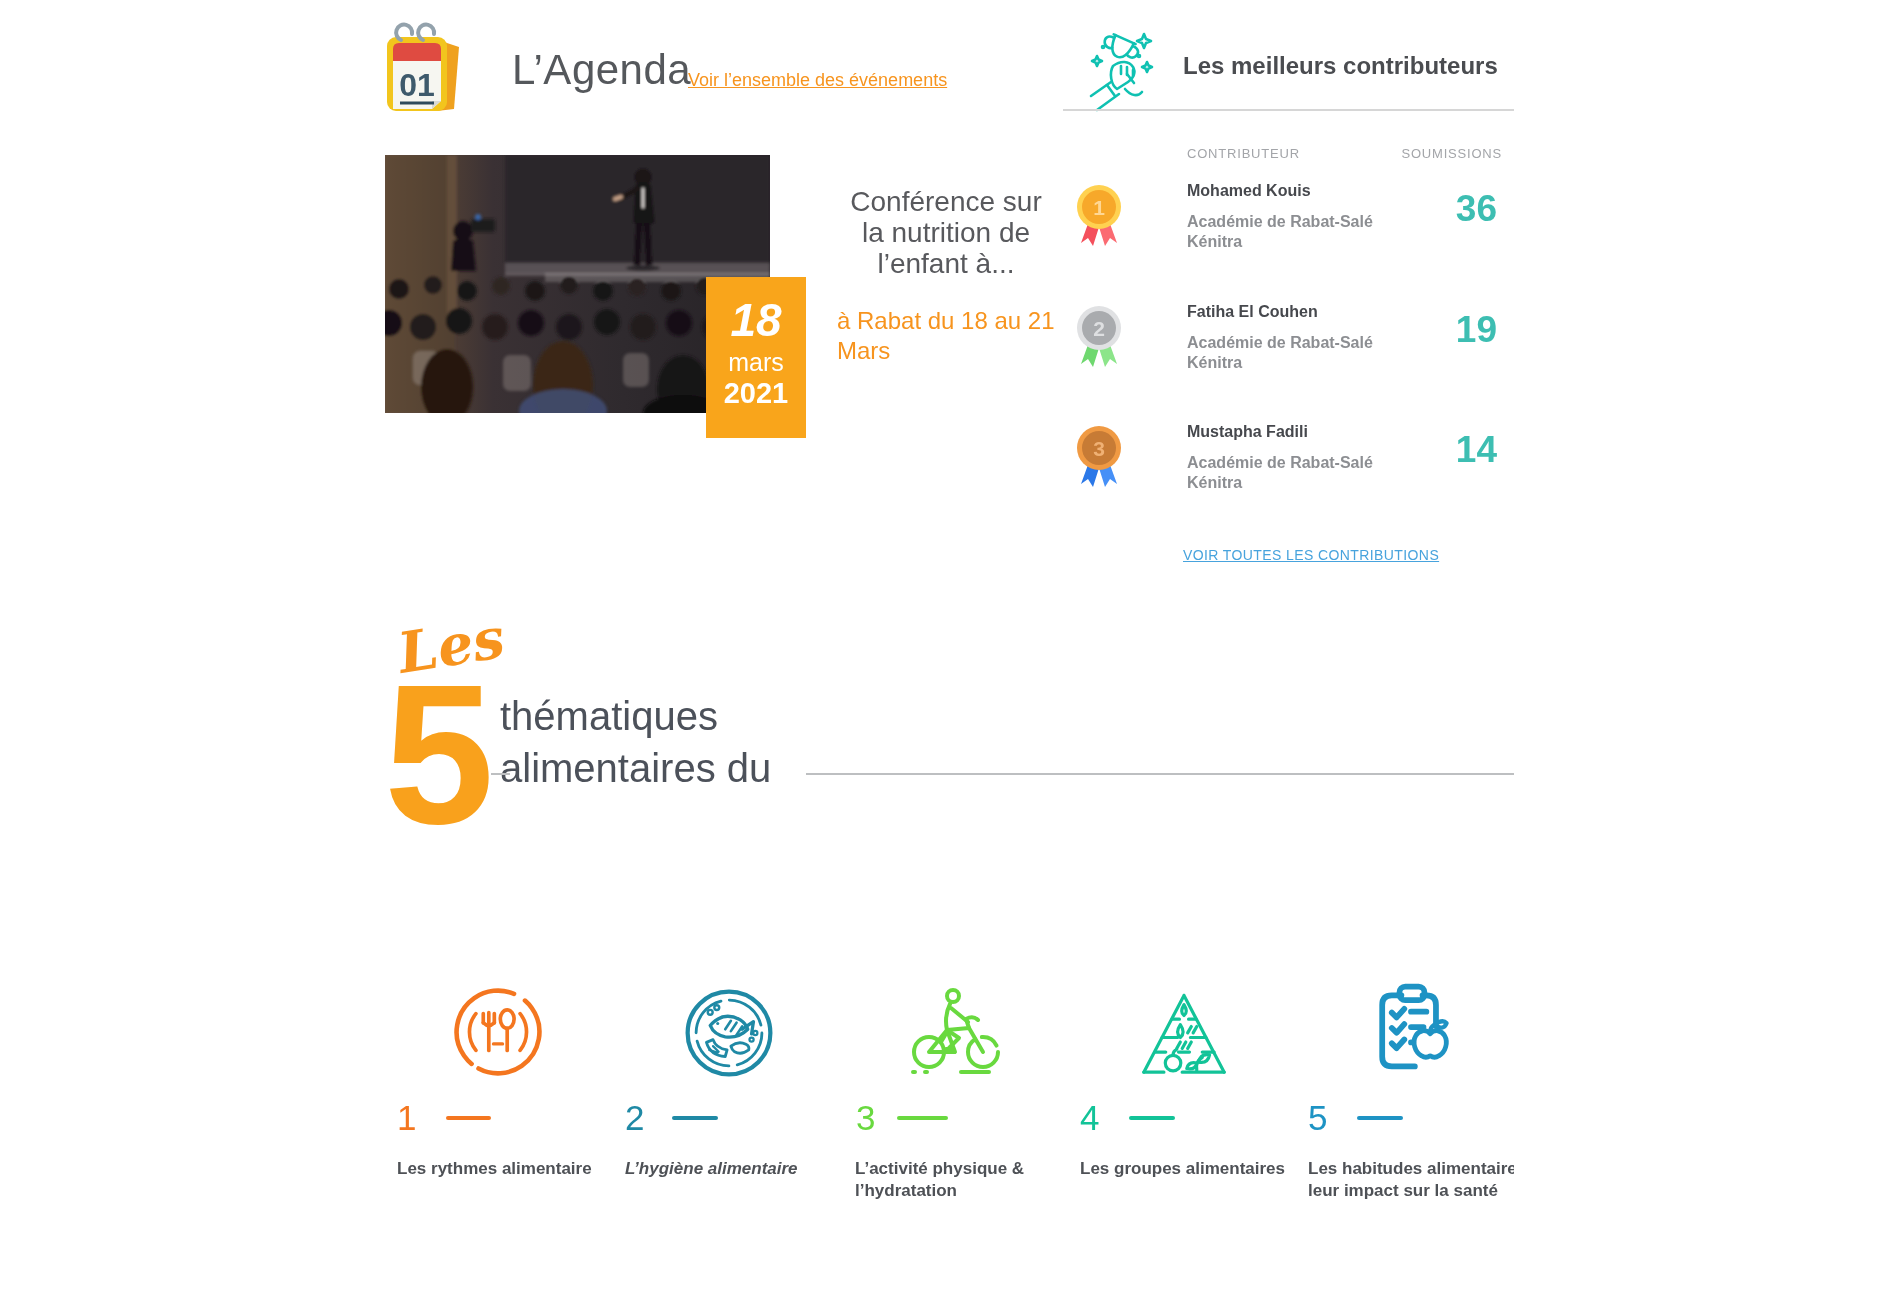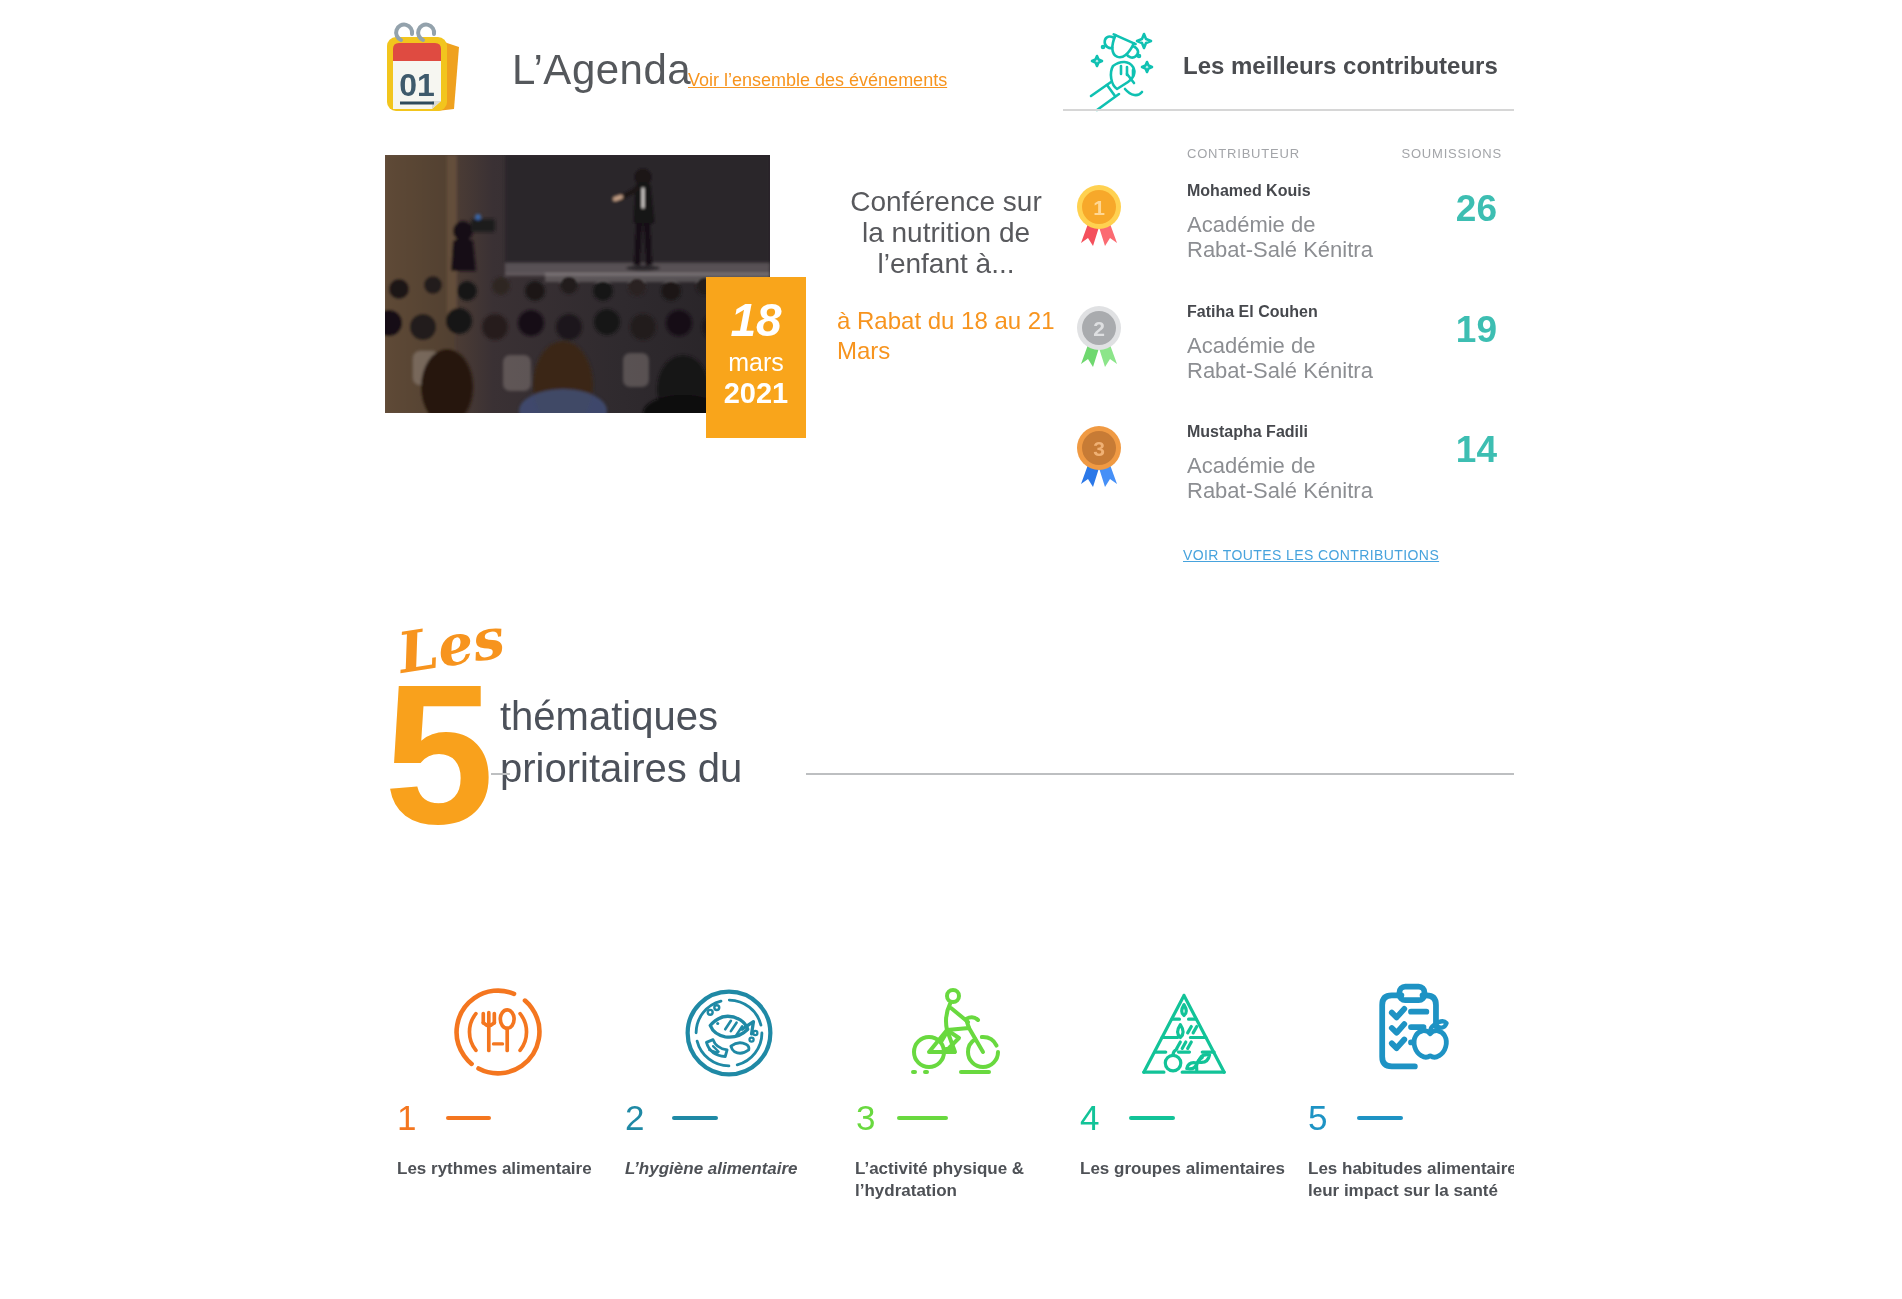--- a/index.html
+++ b/index.html
@@ -23,21 +23,21 @@
 
   
   .trophy-wrap{left:1089px;top:26px;width:66px;height:86px;}
   .contrib-title{left:1183px;top:52px;font-size:24px;font-weight:bold;color:#4A4C50;}
   .contrib-divider{left:1063px;top:109px;width:459px;height:2px;background:#D6D6D6;}
   .col-head{top:146px;font-size:13px;letter-spacing:.8px;color:#A3A5A9;}
   .col-contributeur{left:1187px;}
   .col-soumissions{left:1382px;width:120px;text-align:right;}
   .medal-wrap{left:1074px;width:50px;height:68px;}
   .c-name{left:1187px;font-size:16px;font-weight:bold;color:#46484D;}
-  .c-affil{left:1187px;width:200px;font-size:22px;line-height:25px;color:#8C8E92;}
+  .c-affil{left:1187px;width:200px;font-size:16px;line-height:20px;color:#8C8E92;font-weight:bold;}
   .c-count{left:1377px;width:120px;text-align:right;font-size:37px;font-weight:bold;color:#3DBEB2;}
   .row1{top:182px;} .row1b{top:212px;} .row1c{top:188px;} .m1{top:183px;}
   .row2{top:303px;} .row2b{top:333px;} .row2c{top:309px;} .m2{top:304px;}
   .row3{top:423px;} .row3b{top:453px;} .row3c{top:429px;} .m3{top:424px;}
   .contrib-link{left:1183px;top:547px;font-size:14px;letter-spacing:.4px;color:#47A3DD;
                 text-decoration:underline;cursor:pointer;}
 
   
   .script-les{left:398px;top:612px;font-size:56px;font-family:"DejaVu Serif",serif;
               font-style:italic;font-weight:bold;color:#F7941E;transform:rotate(-9deg);}
@@ -196,21 +196,21 @@
     <svg width="50" height="68" viewBox="0 0 50 68">
       <path d="M15 38 L7 60 L14 55 L19 63 L25 44 Z" fill="#F4505C"></path>
       <path d="M35 38 L43 60 L36 55 L31 63 L25 44 Z" fill="#FB6B72"></path>
       <circle cx="25" cy="24" r="22" fill="#FFD150"></circle>
       <circle cx="25" cy="24" r="17" fill="#F7A82A"></circle>
       <text x="25" y="32" text-anchor="middle" font-size="21" font-weight="bold" fill="#FFD794">1</text>
     </svg>
   </div>
   <div class="abs c-name row1">Mohamed Kouis</div>
   <div class="abs c-affil row1b">Académie de Rabat-Salé Kénitra</div>
-  <div class="abs c-count row1c">26</div>
+  <div class="abs c-count row1c">36</div>
 
   <div class="abs medal-wrap m2">
     <svg width="50" height="68" viewBox="0 0 50 68">
       <path d="M15 38 L7 60 L14 55 L19 63 L25 44 Z" fill="#6FD86F"></path>
       <path d="M35 38 L43 60 L36 55 L31 63 L25 44 Z" fill="#8CE58A"></path>
       <circle cx="25" cy="24" r="22" fill="#E0E1E3"></circle>
       <circle cx="25" cy="24" r="17" fill="#A9ABAE"></circle>
       <text x="25" y="32" text-anchor="middle" font-size="21" font-weight="bold" fill="#DEDFE1">2</text>
     </svg>
   </div>
@@ -230,21 +230,21 @@
   <div class="abs c-name row3">Mustapha Fadili</div>
   <div class="abs c-affil row3b">Académie de Rabat-Salé Kénitra</div>
   <div class="abs c-count row3c">14</div>
 
   <a class="abs contrib-link">VOIR TOUTES LES CONTRIBUTIONS</a>
 
   <div class="abs script-les">Les</div>
   <div class="abs big-five">5</div>
   <div class="abs headline">
     <div>thématiques</div>
-    <div>prioritaires du</div>
+    <div>alimentaires du</div>
   </div>
   <div class="abs hero-dash"></div>
   <div class="abs hero-line"></div>
 
   <div class="abs t-icon i1">
     <svg width="92" height="92" viewBox="0 0 100 100">
       <g fill="none" stroke="#F4761F" stroke-linecap="round" stroke-linejoin="round">
         <circle cx="50" cy="50" r="45" stroke-width="5" stroke-dasharray="120 9 128 14" transform="rotate(-35 50 50)"></circle>
         <path d="M26 70 A32 32 0 0 1 26 30" stroke-width="4"></path>
         <path d="M74 30 A32 32 0 0 1 74 70" stroke-width="4"></path>

